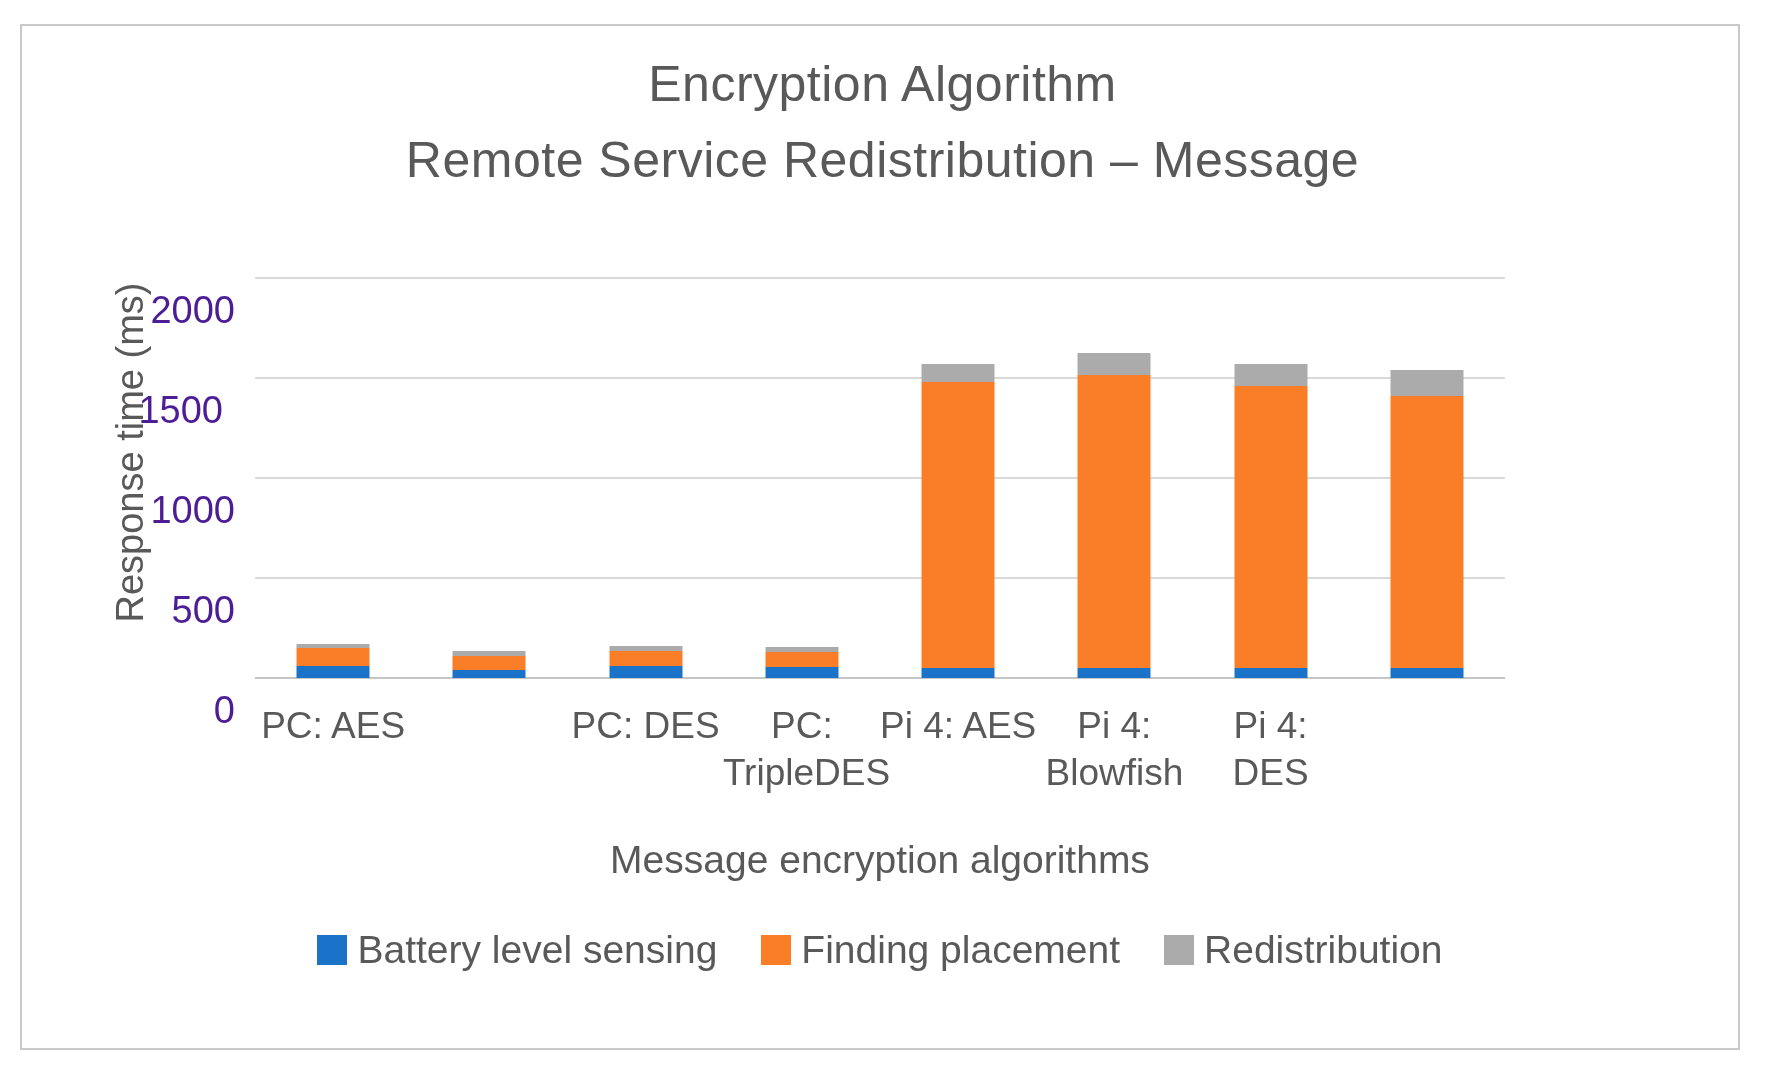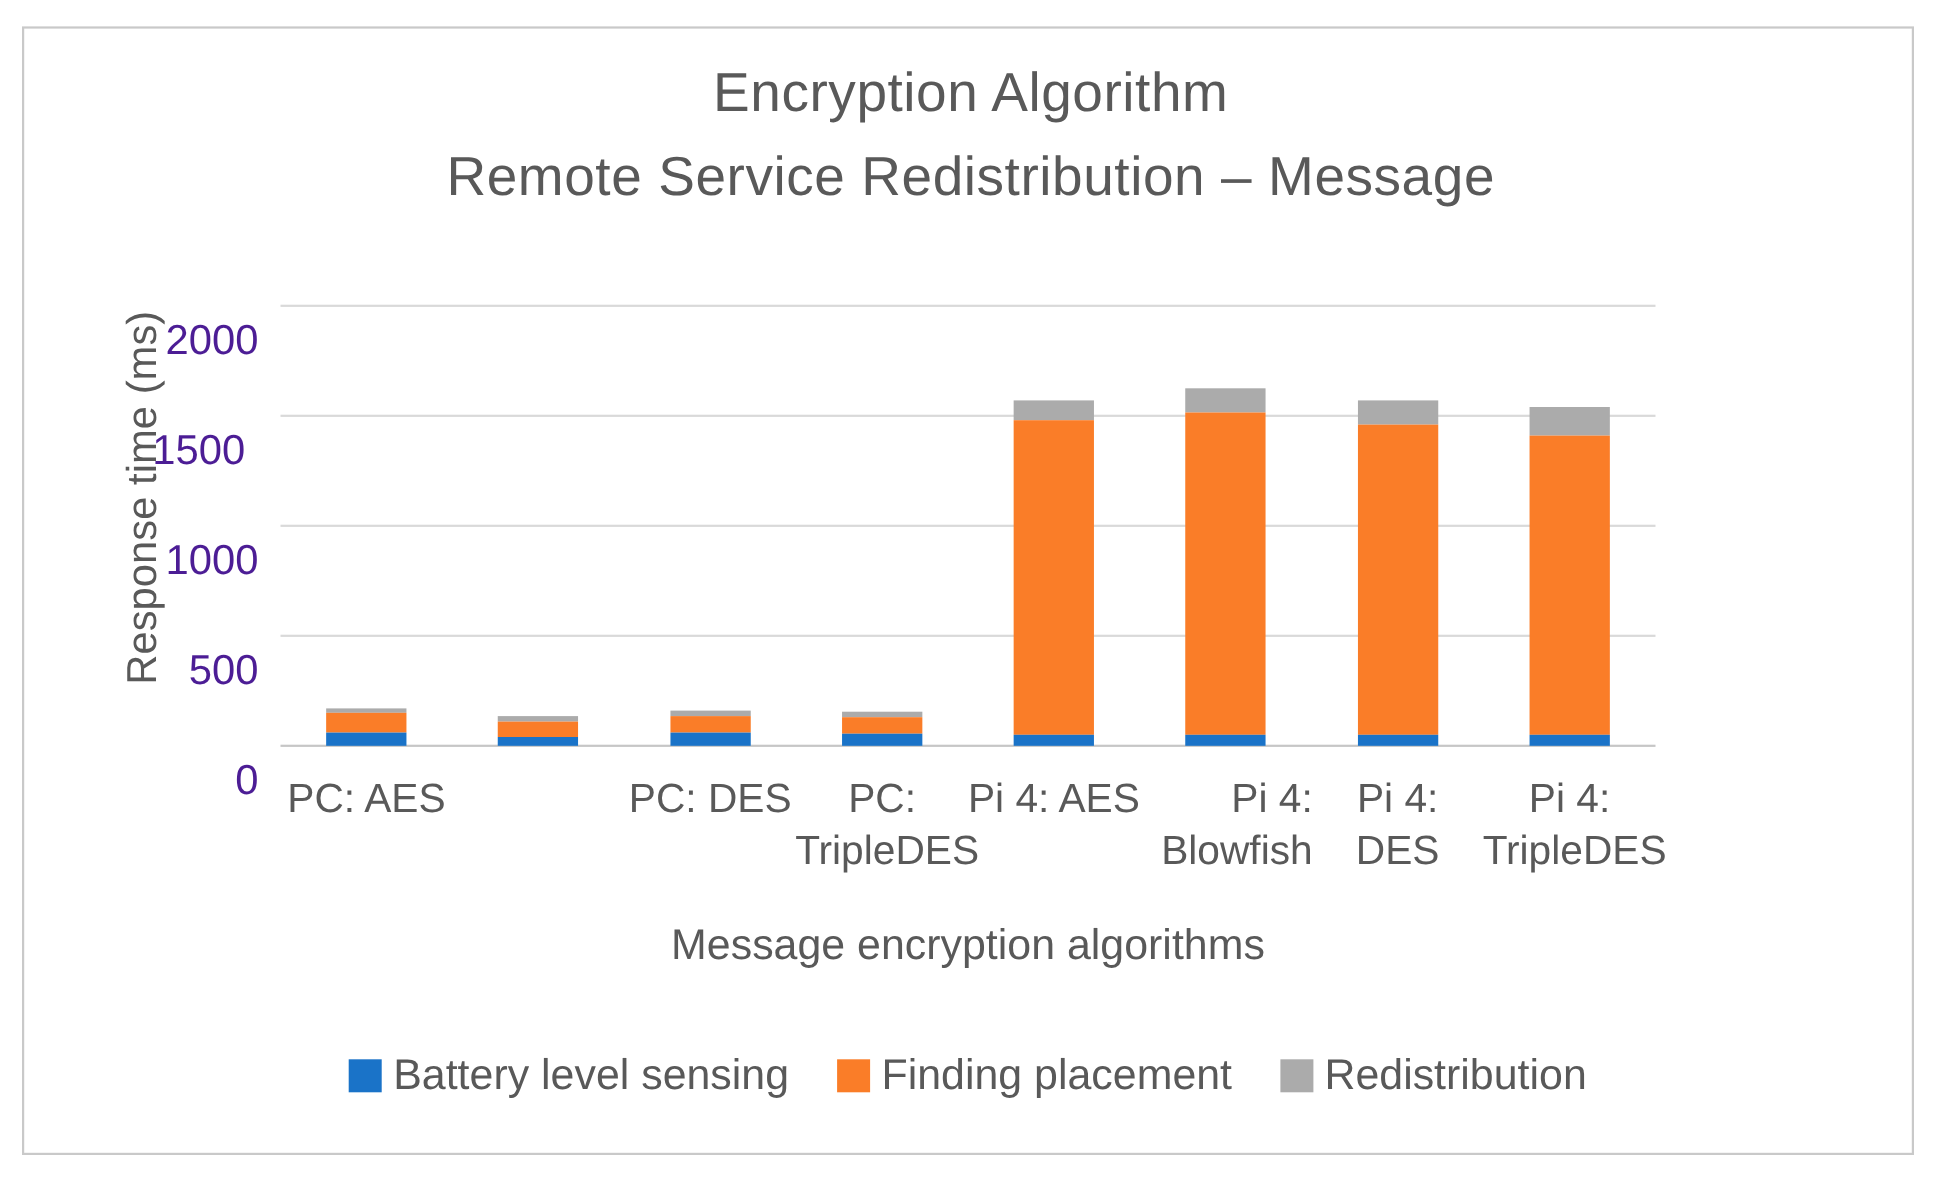--- a/index.html
+++ b/index.html
@@ -36,21 +36,21 @@
   .x-labels{position:absolute;left:255px;top:702px;width:1250px;height:110px;}
   .x-label{
     position:absolute;top:0;color:#595959;font-size:37px;line-height:47px;
     text-align:center;
   }
   .x-axis-title{
     position:absolute;left:255px;top:838px;width:1250px;text-align:center;
     color:#595959;font-size:39px;
   }
   .legend{
-    position:absolute;left:255px;top:948px;width:1250px;height:60px;
+    position:absolute;left:255px;top:920px;width:1250px;height:60px;
     display:flex;justify-content:center;align-items:center;gap:44px;
   }
   .legend-item{display:flex;align-items:center;gap:10px;}
   .legend-marker{width:30px;height:30px;flex:0 0 auto;}
   .legend-label{color:#595959;font-size:39px;white-space:nowrap;}
 </style>
 </head>
 <body>
 
 <div class="canvas">
@@ -125,23 +125,22 @@
           <div class="seg" style="height: 26px; background: rgb(171, 171, 171);"></div>
         </div>
       </div>
     </div>
 
   <div class="x-labels" id="xlabels">
       <div class="x-label" style="left: -0.875px; width: 158px;">PC: AES</div>
       <div class="x-label" style="left: 311.625px; width: 158px;">PC: DES</div>
       <div class="x-label" style="left: 467.875px; width: 158px;">PC: TripleDES</div>
       <div class="x-label" style="left: 624.125px; width: 158px;">Pi 4: AES</div>
-      <div class="x-label" style="left: 780.375px; width: 158px; text-align: right;">Pi 4: Blowfish</div>
+      <div class="x-label" style="left: 780.375px; width: 158px;">Pi 4: Blowfish</div>
       <div class="x-label" style="left: 936.625px; width: 158px;">Pi 4: DES</div>
-      <div class="x-label" style="left: 1092.88px; width: 158px;">Pi 4: TripleDES</div>
     </div>
 
   <div class="x-axis-title">Message encryption algorithms</div>
 
   <div class="legend" id="legend">
       <div class="legend-item">
         <span class="legend-marker" style="background: rgb(26, 115, 200);"></span>
         <span class="legend-label">Battery level sensing</span>
       </div>
       <div class="legend-item">

